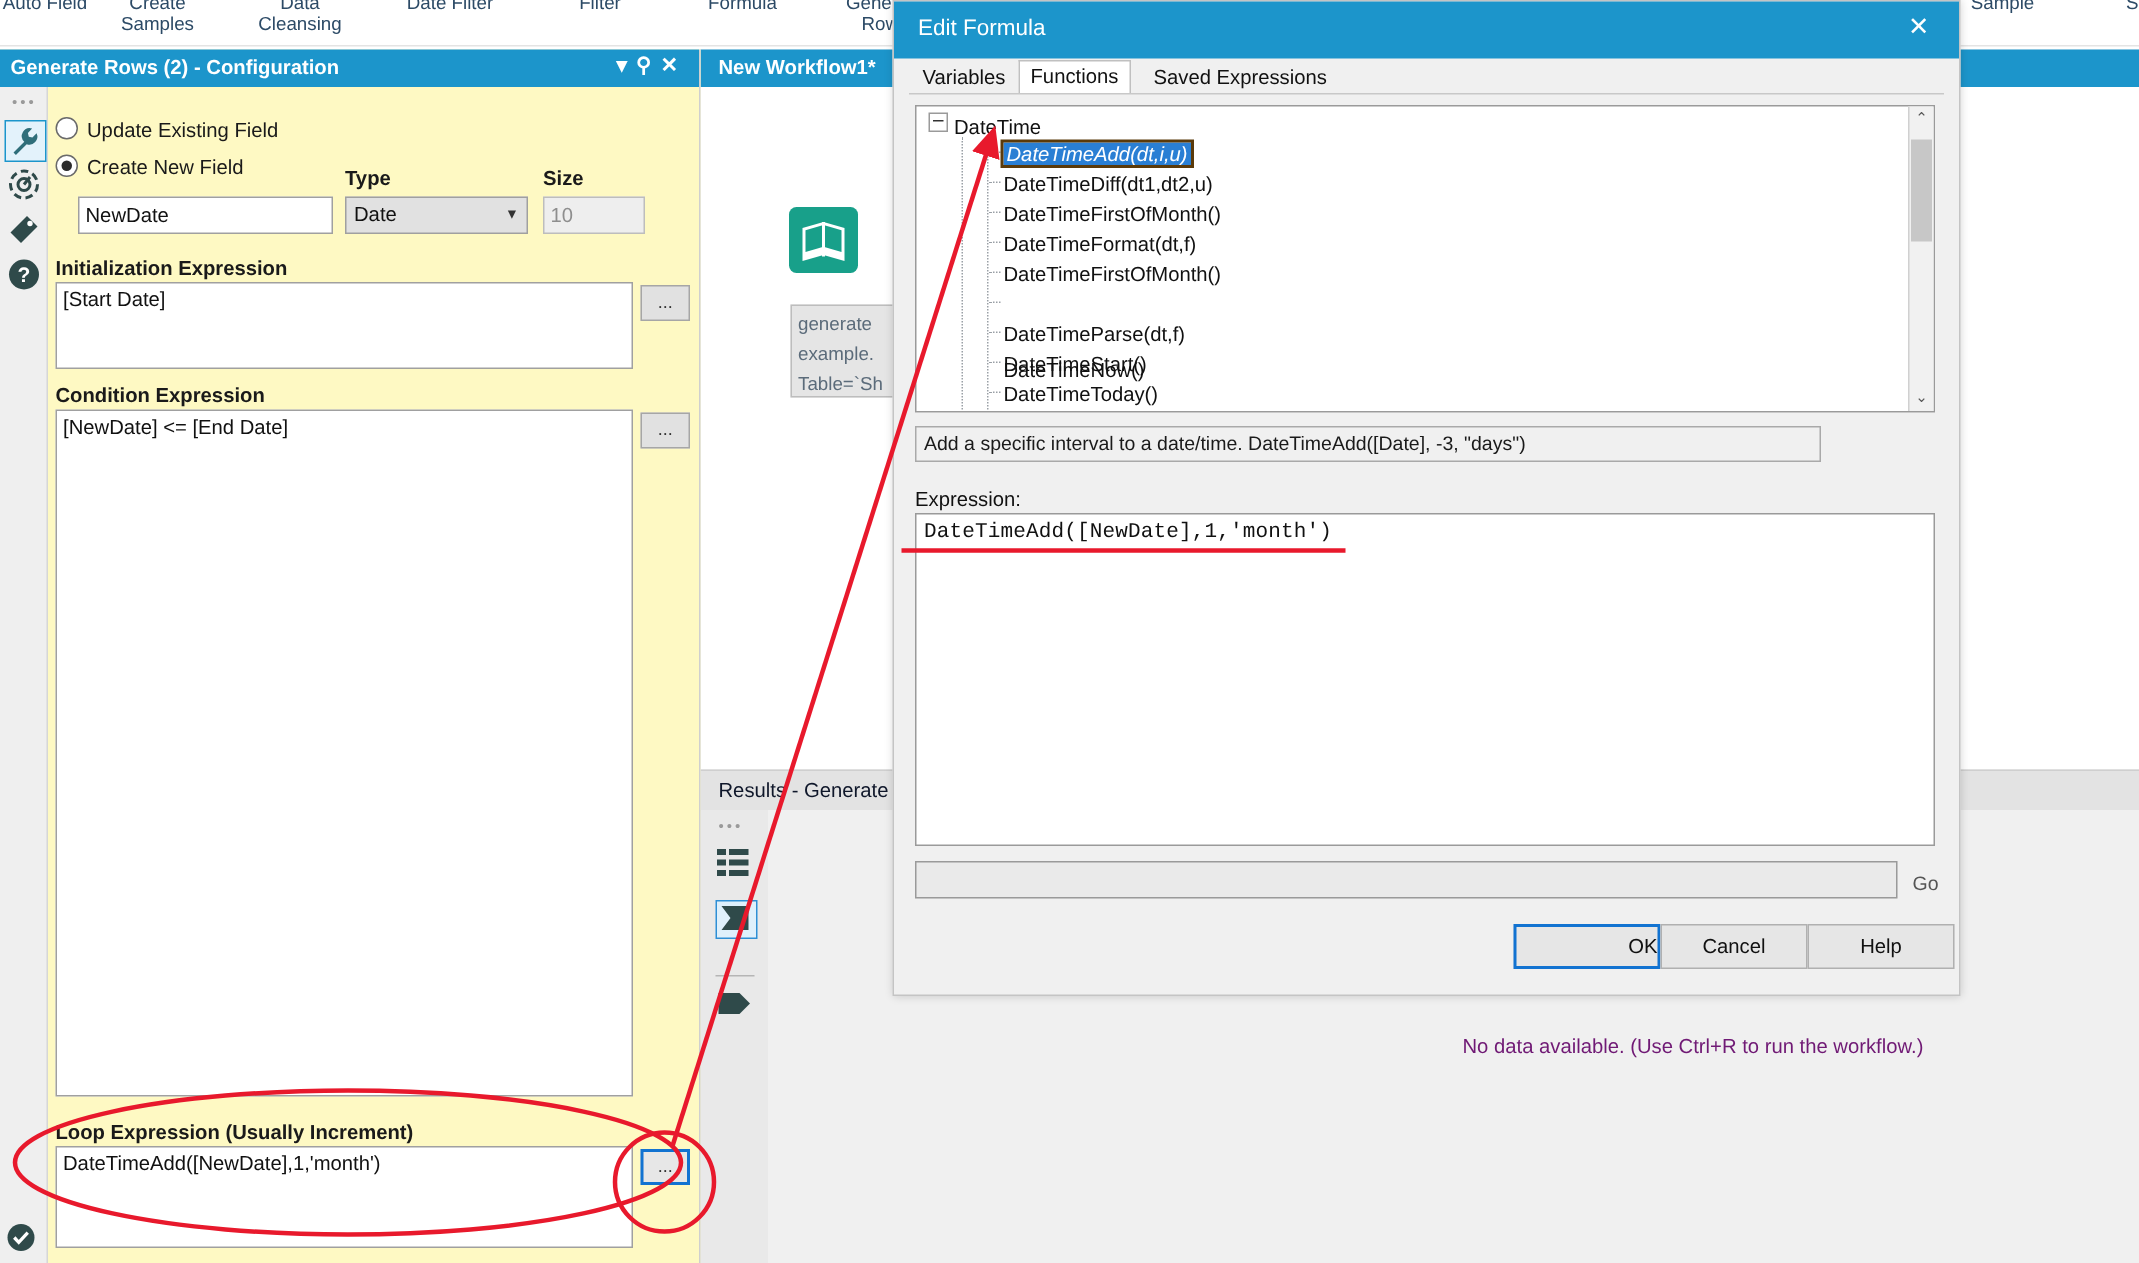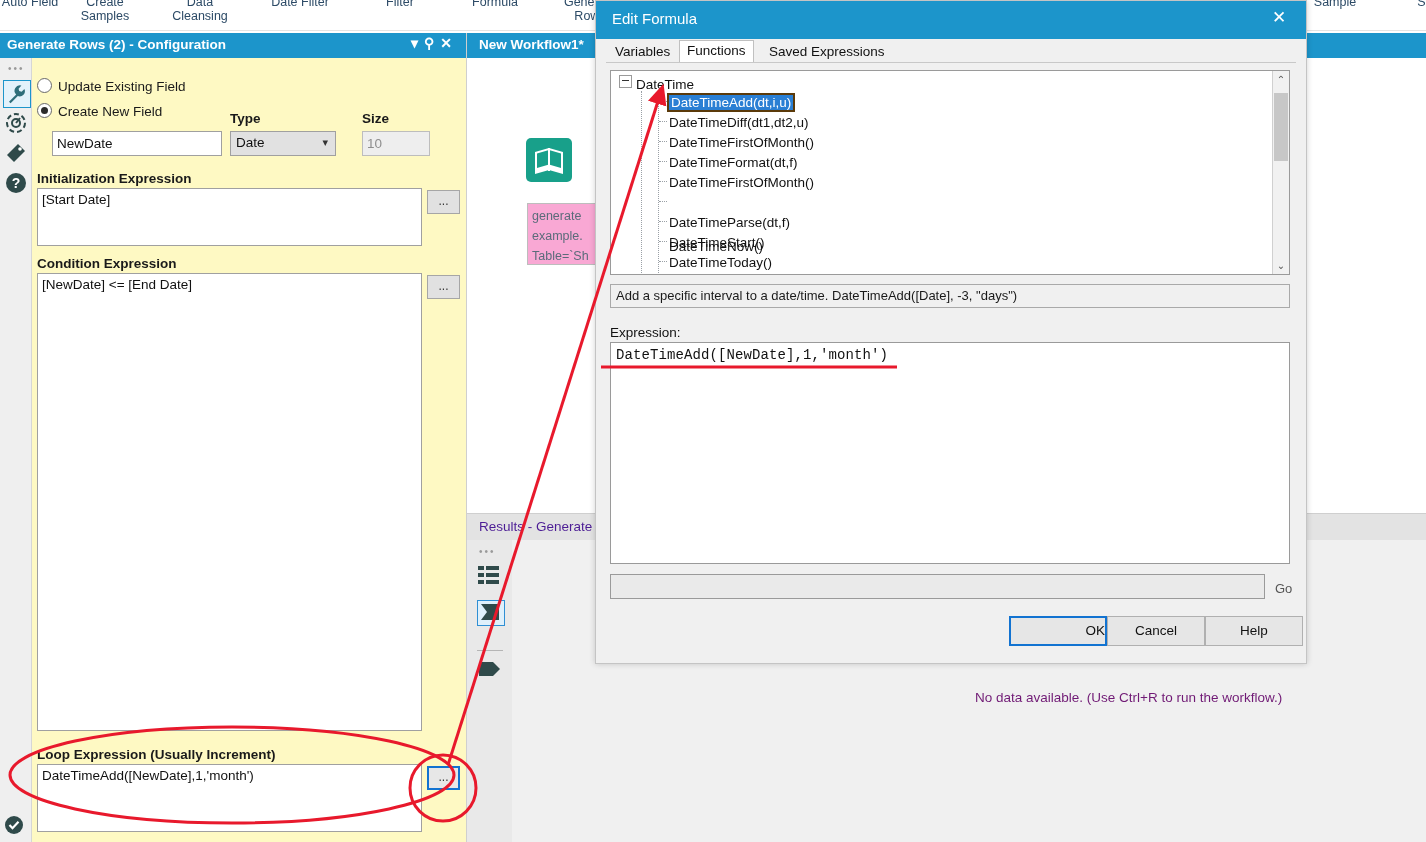--- a/index.html
+++ b/index.html
@@ -104,32 +104,32 @@
     background: #1c95cb; color: #fff; font-weight: bold; font-size: 13.5px;
   }
   .wf-title-text { position: absolute; left: 12px; top: 4px; }
   .wf-canvas {
     position: absolute; left: 0; top: 25px; width: 959px; height: 455px;
     background: #ffffff;
   }
   .wf-tool-icon { position: absolute; left: 57px; top: 78px; }
   .wf-tool-note {
     position: absolute; left: 60px; top: 145px; width: 108px; height: 62px;
-    border: 1px solid #bdbdbd; background: #f9a8d4;
+    border: 1px solid #bdbdbd; background: #e5e5e5;
     font-size: 12.5px; color: #5b6b7a; line-height: 20px;
     padding: 2px 4px; box-sizing: border-box; overflow: hidden;
     font-family: "Liberation Sans", sans-serif;
   }
 
   .results-bar {
     position: absolute; left: 0; top: 480px; width: 959px; height: 27px;
     background: #e3e3e3; border-top: 1px solid #cfcfcf;
   }
   .results-bar-text {
-    position: absolute; left: 12px; top: 5px; font-size: 13.5px; color: #4c1d95;
+    position: absolute; left: 12px; top: 5px; font-size: 13.5px; color: #0f172a;
   }
   .results-rail {
     position: absolute; left: 0; top: 507px; width: 45px; height: 335px;
     background: #e9e9e9; border-right: 1px solid #d6d6d6;
   }
   .results-rail .rail-dots { left: 12px; top: 6px; }
   .res-icon { position: absolute; left: 10px; width: 26px; height: 24px; }
   .res-icon.sel { border: 1px solid #2f8fd4; background: #dff0fb; }
   .res-divider {
     position: absolute; left: 10px; top: 110px; width: 26px; height: 1px;
@@ -221,21 +221,21 @@
   .vscroll-btn {
     position: absolute; left: 0; width: 16px; height: 17px;
     text-align: center; font-size: 10px; color: #555; line-height: 17px;
   }
   .vscroll-thumb {
     position: absolute; left: 1px; top: 22px; width: 14px; height: 68px;
     background: #c7c7c7;
   }
 
   .desc-box {
-    position: absolute; left: 610px; top: 284px; width: 680px; height: 24px;
+    position: absolute; left: 610px; top: 284px; width: 604px; height: 24px;
     background: #f0f0f0; border: 1px solid #a9a9a9; box-sizing: border-box;
     font-size: 13px; color: #1a1a1a; padding: 3px 5px;
   }
   .expr-label {
     position: absolute; left: 610px; top: 325px; font-size: 13.5px; color: #111;
   }
   .expr-box {
     position: absolute; left: 610px; top: 342px; width: 680px; height: 222px;
     background: #ffffff; border: 1px solid #9a9a9a; box-sizing: border-box;
   }
@@ -386,21 +386,21 @@
         <span class="radio-mark"></span><span>Update Existing Field</span>
       </div>
       <div class="radio-row" style="left:5px; top:45px;">
         <span class="radio-mark on"></span><span>Create New  Field</span>
       </div>
 
       <div class="fld-label" style="left:198px; top:53px;">Type</div>
       <div class="fld-label" style="left:330px; top:53px;">Size</div>
 
       <input class="txtbox" style="left: 20px; top: 73px; width: 170px; height: 25px;" value="NewDate">
-      <div class="combo" style="left:198px; top:73px; width:106px; height:25px;">
+      <div class="combo" style="left:198px; top:73px; width:122px; height:25px;">
         <span class="combo-text">Date</span>
         <span class="combo-arrow">▾</span>
       </div>
       <input class="txtbox ro" style="left: 330px; top: 73px; width: 68px; height: 25px;" readonly="" value="10">
 
       <div class="fld-label" style="left:5px; top:113px;">Initialization Expression</div>
       <textarea class="txtbox" style="left: 5px; top: 130px; width: 385px; height: 58px; resize: none;">[Start Date]</textarea>
       <div class="ellipsis-btn" style="left:395px; top:132px;">...</div>
 
       <div class="fld-label" style="left:5px; top:198px;">Condition Expression</div>
@@ -437,21 +437,21 @@
     <div class="tree-dash" style="top:30px;"></div>
     <div class="tree-dash" style="top:50px;"></div>
     <div class="tree-dash" style="top:70px;"></div>
     <div class="tree-dash" style="top:90px;"></div>
     <div class="tree-dash" style="top:110px;"></div>
     <div class="tree-dash" style="top:130px;"></div>
     <div class="tree-dash" style="top:150px;"></div>
     <div class="tree-dash" style="top:170px;"></div>
     <div class="tree-dash" style="top:190px;"></div>
 
-    <div class="tree-item selected" style="top:24px;">DateTimeAdd(dt,i,u)</div>
+    <div class="tree-item selected" style="top:24px;font-style:italic;">DateTimeAdd(dt,i,u)</div>
     <div class="tree-item" style="top:44px;">DateTimeDiff(dt1,dt2,u)</div>
     <div class="tree-item" style="top:64px;">DateTimeFirstOfMonth()</div>
     <div class="tree-item" style="top:84px;">DateTimeFormat(dt,f)</div>
     <div class="tree-item" style="top:104px;">DateTimeFirstOfMonth()</div>
     <div class="tree-item" style="top:124px;margin-top:44px;">DateTimeNow()</div>
     <div class="tree-item" style="top:144px;">DateTimeParse(dt,f)</div>
     <div class="tree-item" style="top:164px;">DateTimeStart()</div>
     <div class="tree-item" style="top:184px;">DateTimeToday()</div>
 
     <div class="vscroll">

